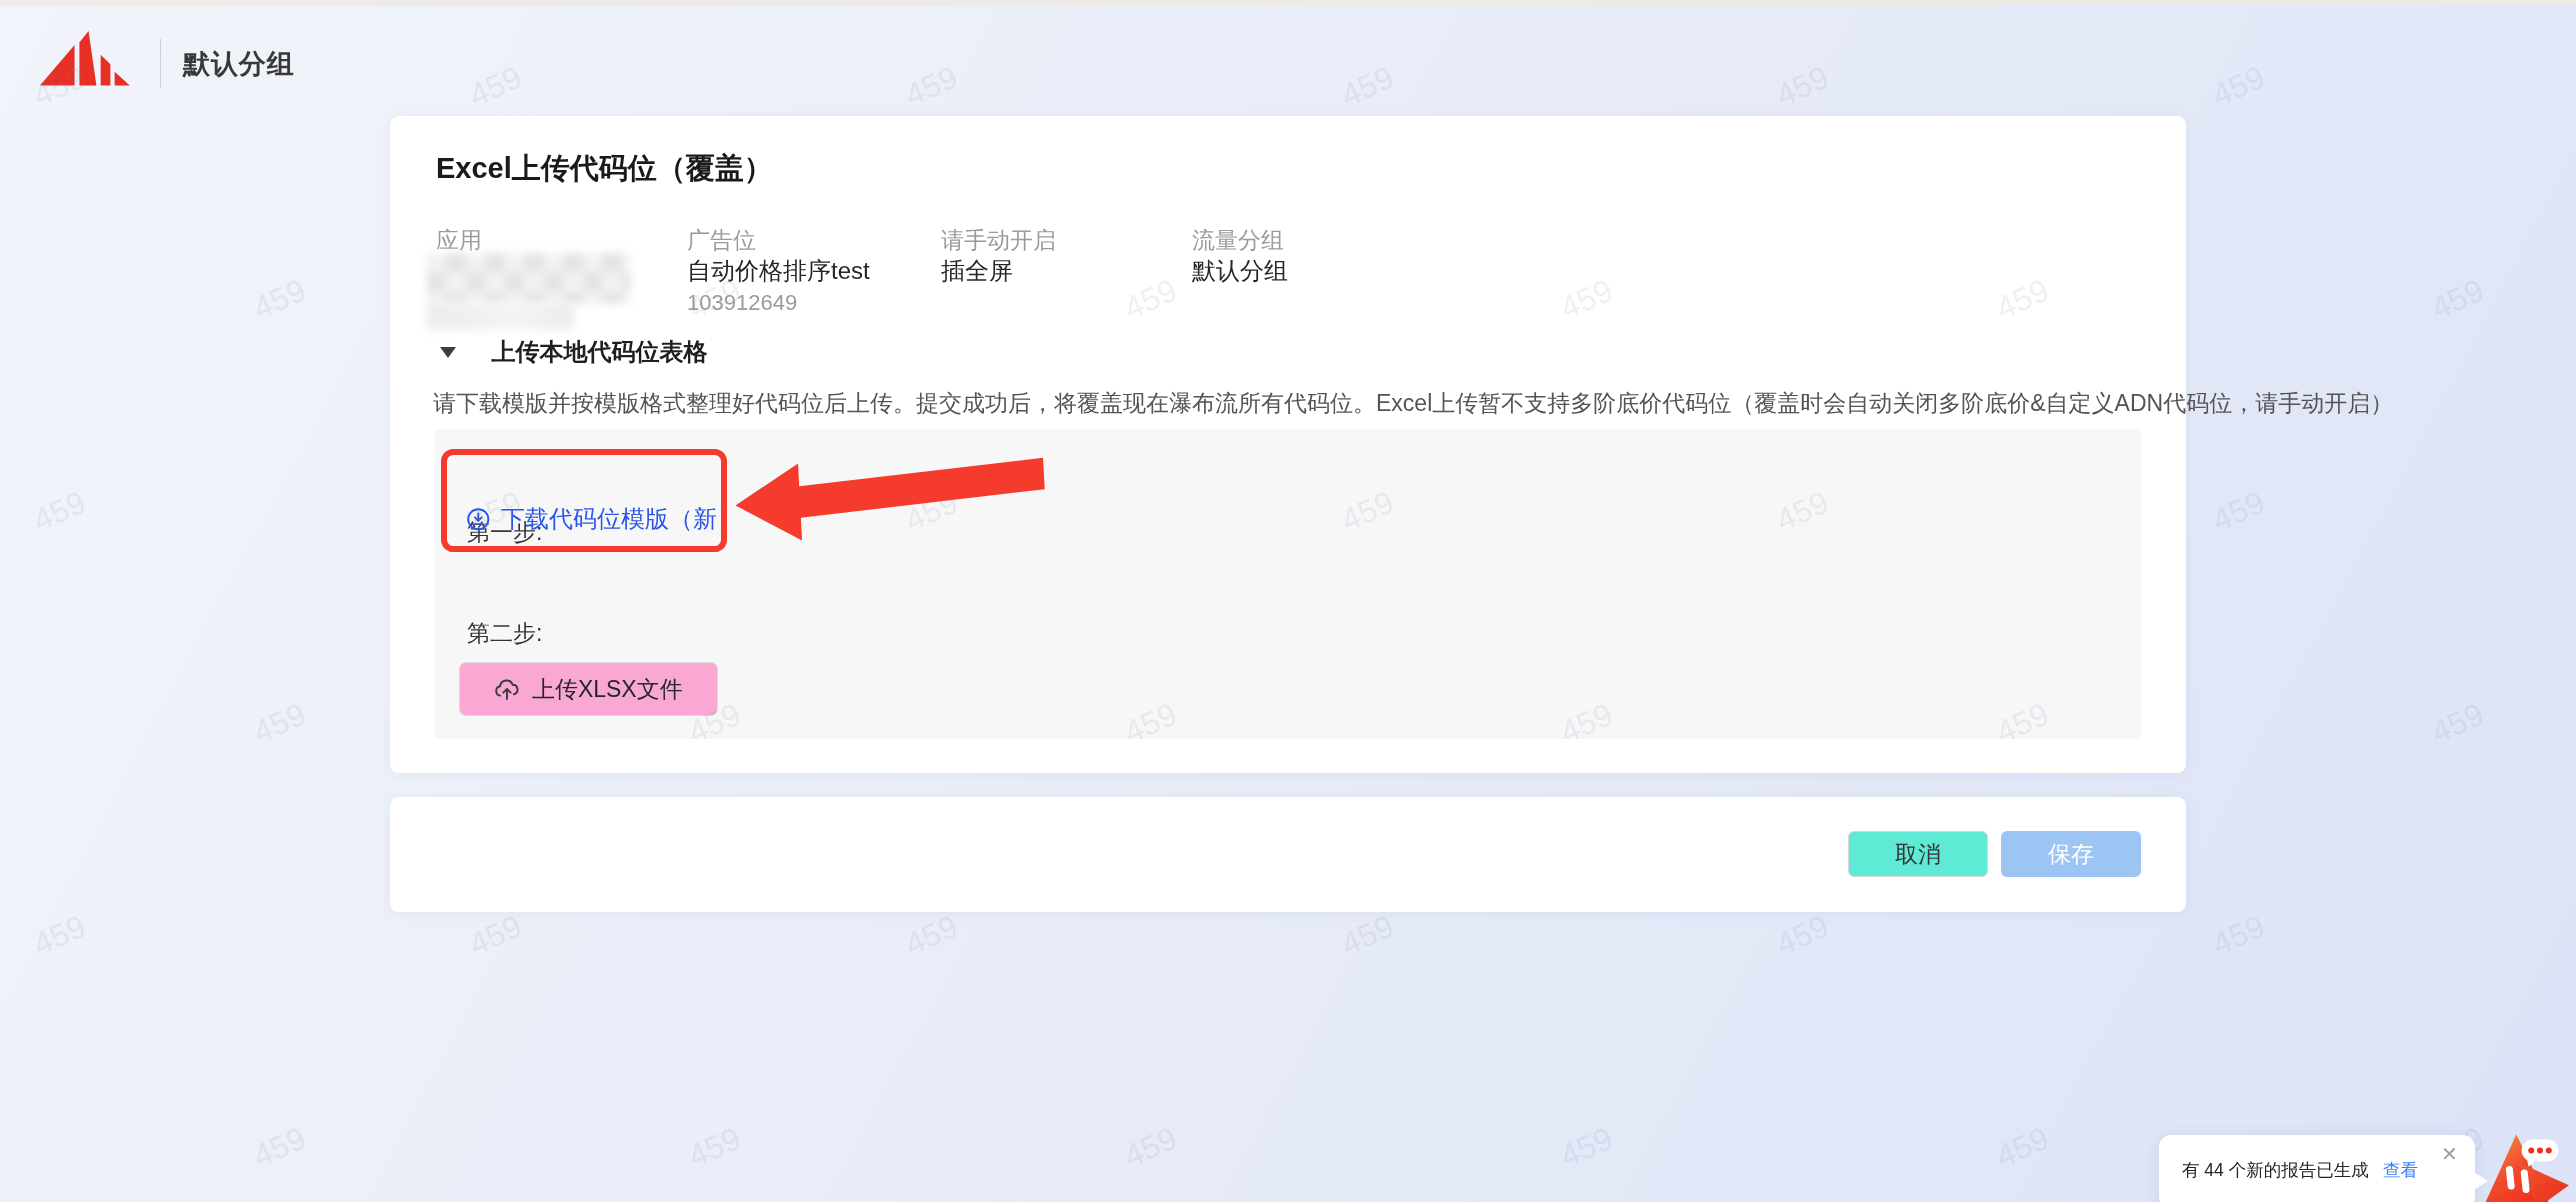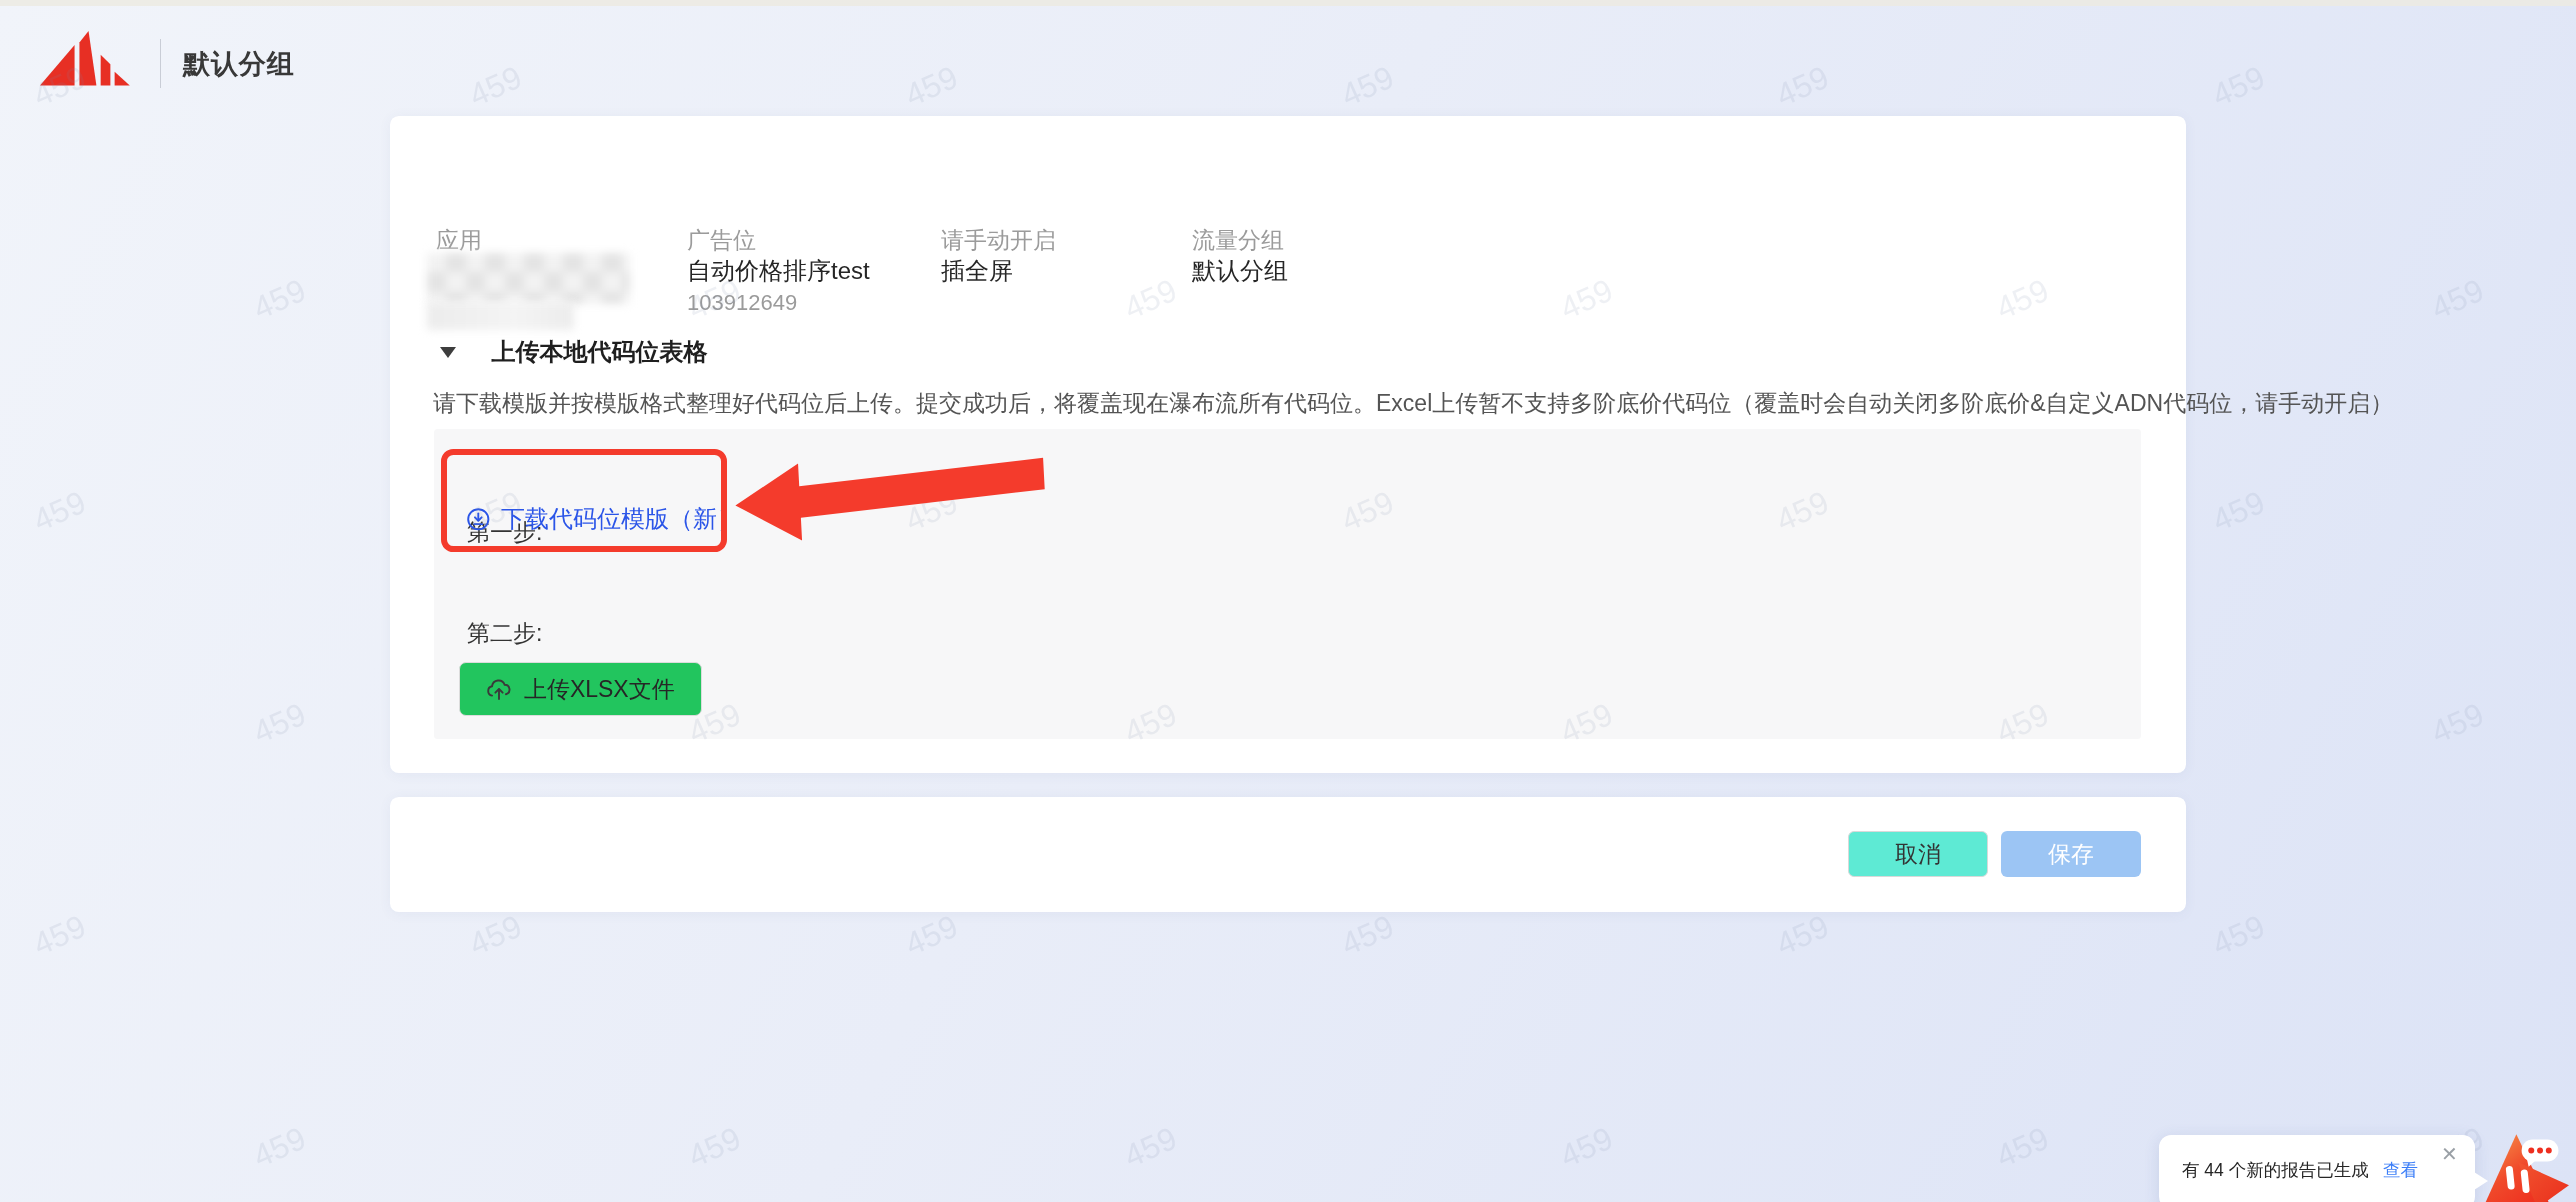--- a/index.html
+++ b/index.html
@@ -48,22 +48,22 @@
   .description{position:absolute;left:43px;top:272px;width:1719px;font-size:23px;color:#545454;white-space:nowrap;}
 
   .panel{position:absolute;left:44px;top:313px;width:1707px;height:310px;background:#f7f7f8;border-radius:3.5px;}
   .step-label{position:absolute;left:33px;font-size:23px;color:#333;}
   .step1{top:48px;margin-top:40px;} .step2{top:189px;}
   .download-row{position:absolute;left:32px;top:74px;display:flex;align-items:center;cursor:pointer;}
   .download-link{margin-left:10.5px;font-size:24px;color:#2b55e8;}
   .warning-row{position:absolute;left:26px;top:126px;display:flex;align-items:flex-start;}
   .warning-text{margin-left:12.3px;font-size:22px;color:#4d4d4d;margin-top:2.6px;white-space:nowrap;}
   .upload-btn{
-    position:absolute;left:24.6px;top:233px;height:54px;padding:0 26px;
-    display:flex;align-items:center;background:#22c55e;border:1.8px solid #dcdcdc;border-radius:7px;cursor:pointer;
+    position:absolute;left:24.6px;top:233px;height:54px;padding:0 34px;
+    display:flex;align-items:center;background:#f9a8d4;border:1.8px solid #dcdcdc;border-radius:7px;cursor:pointer;
   }
   .upload-btn span{margin-left:12.3px;font-size:23px;color:#262626;}
 
   
   .anno-box{position:absolute;left:441px;top:449px;width:286px;height:103px;border:6.1px solid #f43b2c;border-radius:12.3px;z-index:60;}
   .anno-arrow{position:absolute;left:733px;top:451px;z-index:60;}
 
   
   .btn{position:absolute;top:34px;width:140px;height:46px;border-radius:6.1px;font-size:23px;
        display:flex;align-items:center;justify-content:center;cursor:pointer;}
@@ -97,20 +97,21 @@
     <polygon points="0,93 57,26 57,93" fill="#e72f24"></polygon>
     <polygon points="65,93 65,22 80,3 93,93" fill="#e72f24"></polygon>
     <polygon points="100,93 100,42 116,58 116,93" fill="#e72f24"></polygon>
     <polygon points="123,93 123,70 148,93" fill="#e72f24"></polygon>
   </svg>
   <div class="header-divider"></div>
   <div class="brand">默认分组</div>
 </div>
 
 <div class="card main-card">
+  <div class="card-title">Excel上传代码位（覆盖）</div>
 
   <div>
     <div class="info-label c1">应用</div>
     <div class="masked"></div>
     <div class="masked2"></div>
 
     <div class="info-label c2">广告位</div>
     <div class="info-value c2">自动价格排序test</div>
     <div class="info-sub c2">103912649</div>
 

